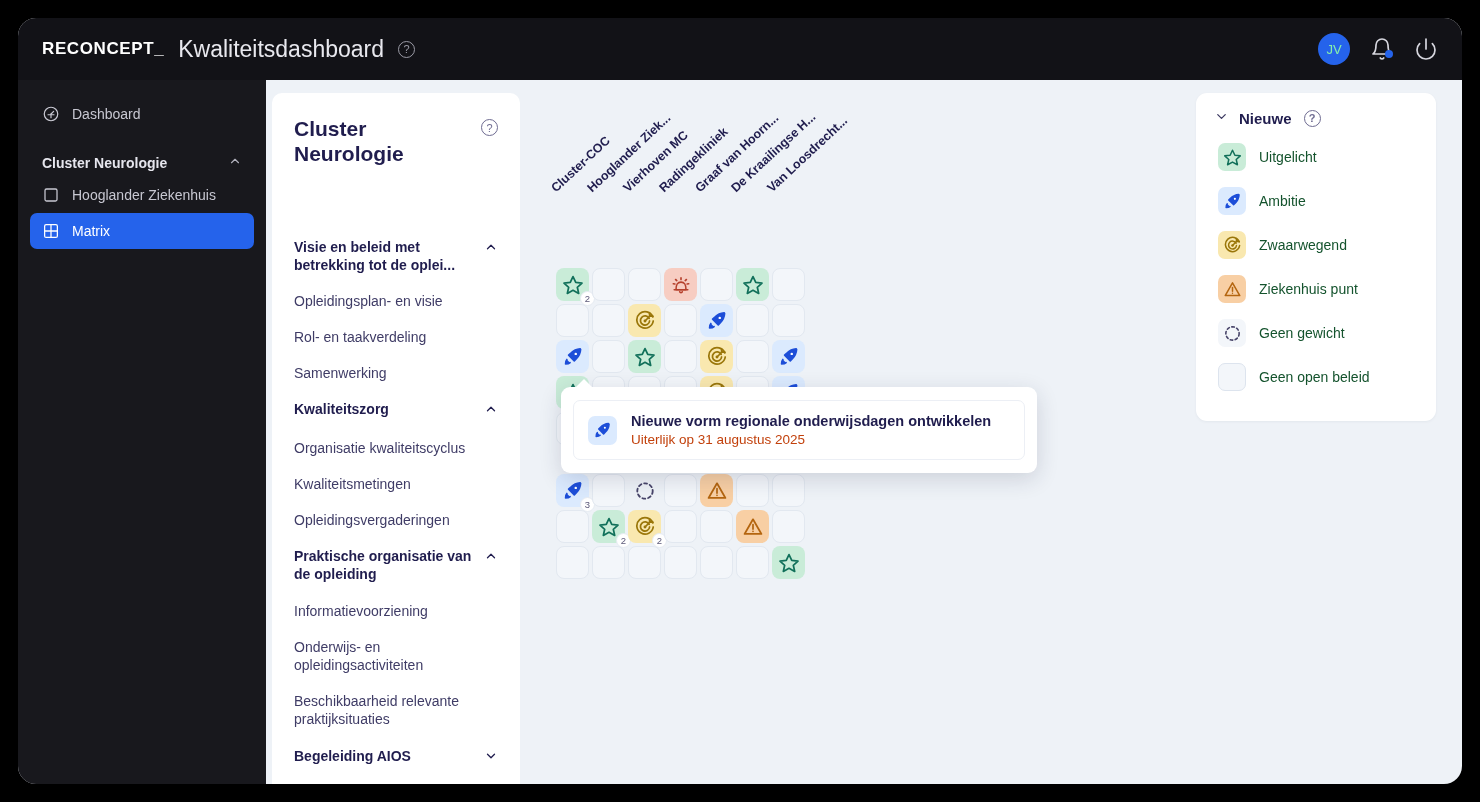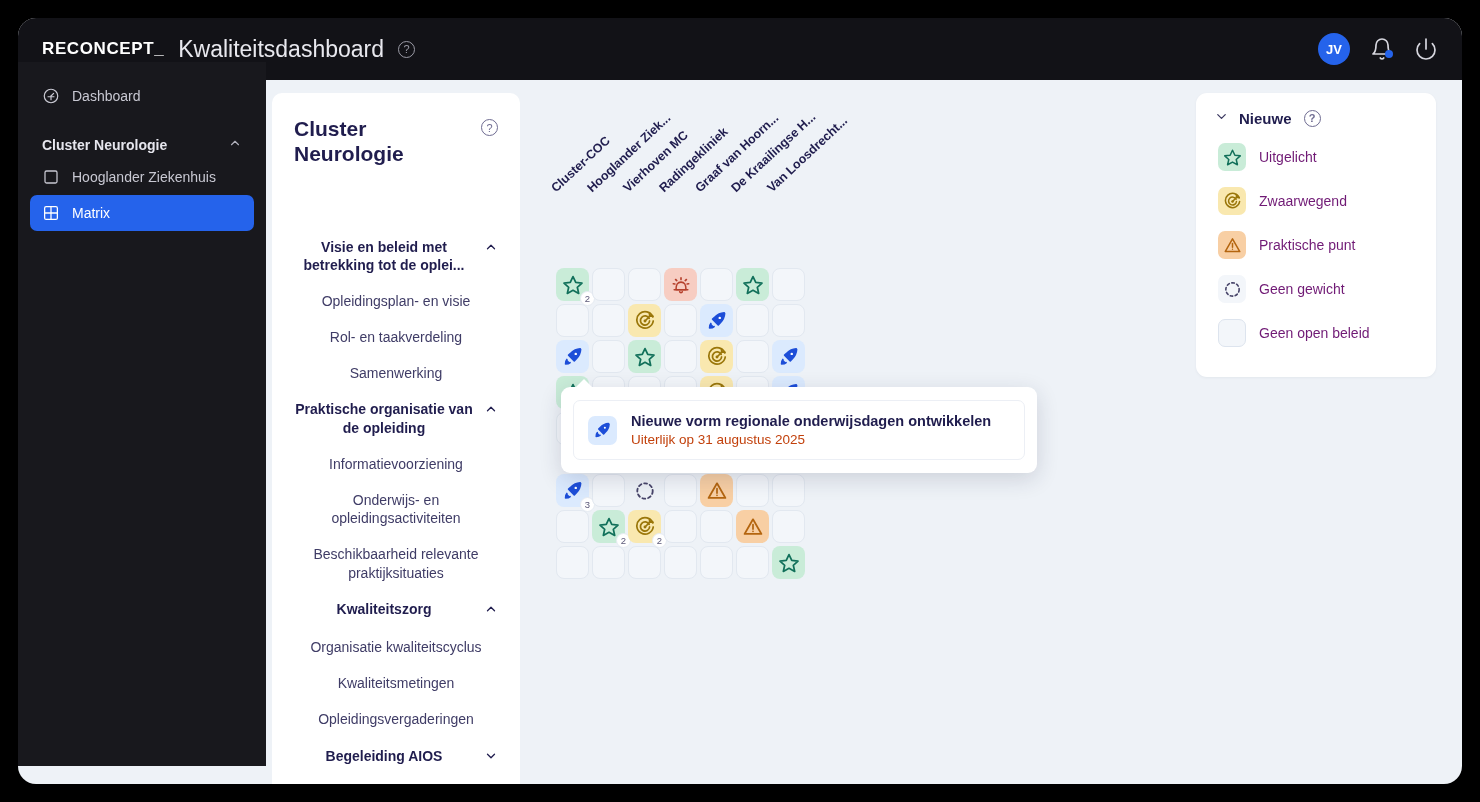--- a/index.html
+++ b/index.html
@@ -38,33 +38,33 @@
     border: 1.3px solid #9b9ba6;
     color: #9b9ba6; font-size: 11px;
     display: inline-flex; align-items: center; justify-content: center;
     margin-left: 14px; line-height: 1; cursor: pointer;
   }
   .topbar-right {
     margin-left: auto; display: flex; align-items: center; gap: 20px;
   }
   .avatar {
     width: 32px; height: 32px; border-radius: 50%;
-    background: #2563eb; color: #ffffff;
+    background: #2563eb; color: #86efac;
     display: flex; align-items: center; justify-content: center;
-    font-size: 13px; font-weight: 700; cursor: pointer;
+    font-size: 13px; font-weight: 400; cursor: pointer;
   }
   .icon-btn { width: 24px; height: 24px; position: relative; cursor: pointer; color: #d6d6de; }
   .bell-dot {
     position: absolute; right: 1px; bottom: 3px;
     width: 8px; height: 8px; border-radius: 50%; background: #2563eb;
   }
 
   
   .leftnav {
-    position: absolute; left: 0; top: 44px;
+    position: absolute; left: 0; top: 62px;
     width: 248px; height: calc(100% - 62px);
     background: #18181d;
     padding-top: 16px;
   }
   .nav-item {
     display: flex; align-items: center; gap: 12px;
     height: 36px; margin: 0 12px; padding: 0 12px;
     border-radius: 7px; color: #c8c8d2; font-size: 14px; cursor: pointer;
   }
   .nav-item.active { background: #2563eb; color: #fff; }
@@ -101,21 +101,21 @@
     display: flex; align-items: flex-start;
     font-size: 14px; font-weight: bold; color: #201d4e;
     line-height: 1.3; cursor: pointer; padding: 9px 0;
   }
   .section-head .label { flex: 1; padding-right: 10px; }
   .section-head .chev { flex: none; color: #201d4e; margin-top: 2px; }
   .sub-item {
     font-size: 14px; color: #3f3c66; line-height: 1.3;
     padding: 9px 0; cursor: pointer;
   }
-  .first-section { margin-top: 62px; text-align: center; }
+  .first-section { margin-top: 62px; }
 
   
   .matrix-area { position: absolute; left: 502px; top: 75px; right: 0; bottom: 0; }
   .col-headers { position: absolute; left: 0; top: 0; height: 130px; width: 100%; }
   .col-head {
     position: absolute; bottom: 0;
     transform-origin: left bottom;
     transform: rotate(-43deg);
     white-space: nowrap;
     font-size: 12.5px; font-weight: bold; color: #201d4e;
@@ -187,21 +187,21 @@
   .legend-head .help-circle { border-color: #6e6b91; color: #6e6b91; margin-left: 2px; }
   .legend-row {
     display: flex; align-items: center; gap: 13px;
     padding: 8px 0 8px 4px; cursor: pointer;
   }
   .legend-chip {
     width: 28px; height: 28px; border-radius: 7px;
     display: flex; align-items: center; justify-content: center; flex: none;
   }
   .legend-chip svg { width: 19px; height: 19px; }
-  .legend-label { font-size: 14px; color: #701a75; }
+  .legend-label { font-size: 14px; color: #14532d; }
 </style>
 </head>
 <body>
 
 <div class="window">
 
   <div class="topbar">
     <span class="brand">RECONCEPT_</span>
     <span class="app-title">Kwaliteitsdashboard</span>
     <span class="help-circle">?</span>
@@ -275,39 +275,39 @@
             <span class="chev"><svg width="14" height="14" viewBox="0 0 24 24" fill="none" stroke="currentColor" stroke-width="2.2" stroke-linecap="round" stroke-linejoin="round">
                 <polyline points="18 15 12 9 6 15"></polyline>
               </svg></span>
           </div>
           <div class="sub-item">Opleidingsplan- en visie</div>
           <div class="sub-item">Rol- en taakverdeling</div>
           <div class="sub-item">Samenwerking</div>
         </div>
         <div class="section">
           <div class="section-head">
+            <span class="label">Kwaliteitszorg</span>
+            <span class="chev"><svg width="14" height="14" viewBox="0 0 24 24" fill="none" stroke="currentColor" stroke-width="2.2" stroke-linecap="round" stroke-linejoin="round">
+                <polyline points="18 15 12 9 6 15"></polyline>
+              </svg></span>
+          </div>
+          <div class="sub-item">Organisatie kwaliteitscyclus</div>
+          <div class="sub-item">Kwaliteitsmetingen</div>
+          <div class="sub-item">Opleidingsvergaderingen</div>
+        </div>
+        <div class="section">
+          <div class="section-head">
             <span class="label">Praktische organisatie van de opleiding</span>
             <span class="chev"><svg width="14" height="14" viewBox="0 0 24 24" fill="none" stroke="currentColor" stroke-width="2.2" stroke-linecap="round" stroke-linejoin="round">
                 <polyline points="18 15 12 9 6 15"></polyline>
               </svg></span>
           </div>
           <div class="sub-item">Informatievoorziening</div>
           <div class="sub-item">Onderwijs- en opleidingsactiviteiten</div>
           <div class="sub-item">Beschikbaarheid relevante praktijksituaties</div>
-        </div>
-        <div class="section">
-          <div class="section-head">
-            <span class="label">Kwaliteitszorg</span>
-            <span class="chev"><svg width="14" height="14" viewBox="0 0 24 24" fill="none" stroke="currentColor" stroke-width="2.2" stroke-linecap="round" stroke-linejoin="round">
-                <polyline points="18 15 12 9 6 15"></polyline>
-              </svg></span>
-          </div>
-          <div class="sub-item">Organisatie kwaliteitscyclus</div>
-          <div class="sub-item">Kwaliteitsmetingen</div>
-          <div class="sub-item">Opleidingsvergaderingen</div>
         </div>
         <div class="section">
           <div class="section-head">
             <span class="label">Begeleiding AIOS</span>
             <span class="chev"><svg width="14" height="14" viewBox="0 0 24 24" fill="none" stroke="currentColor" stroke-width="2.2" stroke-linecap="round" stroke-linejoin="round">
                 <polyline points="6 9 12 15 18 9"></polyline>
               </svg></span>
           </div>
         </div>
       </div>
@@ -532,40 +532,50 @@
     <div id="legend-rows">
         <div class="legend-row">
           <span class="legend-chip" style="background: rgb(201, 236, 216);">
             <svg viewBox="0 0 24 24" fill="none" stroke="#11705a" stroke-width="1.9" stroke-linejoin="round">
               <polygon points="12,2.8 15,9.2 21.8,9.9 16.7,14.5 18.2,21.2 12,17.8 5.8,21.2 7.3,14.5 2.2,9.9 9,9.2"></polygon>
             </svg>
           </span>
           <span class="legend-label">Uitgelicht</span>
         </div>
         <div class="legend-row">
+          <span class="legend-chip" style="background: rgb(219, 234, 254);">
+            <svg viewBox="0 0 24 24" fill="none" stroke="#1d4ed8" stroke-width="1.8" stroke-linecap="round" stroke-linejoin="round">
+              <path d="M5.3 14.7c-1 1-1.4 3.4-1.4 4.9 1.5 0 3.9-.4 4.9-1.4" fill="#1d4ed8"></path>
+              <path d="M19.8 3.1c-4.3.3-7.5 2-10.1 4.6L7.2 10l6.2 6.2 2.3-2.3c2.6-2.6 4.3-5.8 4.6-10.1z" fill="#1d4ed8"></path>
+              <circle cx="15" cy="8.6" r="1.35" fill="#ffffff" stroke="none"></circle>
+            </svg>
+          </span>
+          <span class="legend-label">Ambitie</span>
+        </div>
+        <div class="legend-row">
           <span class="legend-chip" style="background: rgb(249, 232, 175);">
             <svg viewBox="0 0 24 24" fill="none" stroke="#9a7609" stroke-width="1.9" stroke-linecap="round">
               <path d="M20.5 7.5A9 9 0 1 0 21 12"></path>
               <path d="M16.5 9.2A5 5 0 1 0 17 12"></path>
               <circle cx="12" cy="12" r="1.6" fill="#9a7609" stroke="none"></circle>
               <path d="M17 3.2v3.6h3.6"></path>
               <path d="M12 12l6-6"></path>
             </svg>
           </span>
           <span class="legend-label">Zwaarwegend</span>
         </div>
         <div class="legend-row">
           <span class="legend-chip" style="background: rgb(248, 207, 164);">
             <svg viewBox="0 0 24 24" fill="none" stroke="#b4650f" stroke-width="1.9" stroke-linecap="round" stroke-linejoin="round">
               <path d="M12 3.6 21.2 19.6H2.8z"></path>
               <line x1="12" y1="9.4" x2="12" y2="14.2"></line>
               <circle cx="12" cy="16.8" r="0.9" fill="#b4650f" stroke="none"></circle>
             </svg>
           </span>
-          <span class="legend-label">Praktische punt</span>
+          <span class="legend-label">Ziekenhuis punt</span>
         </div>
         <div class="legend-row">
           <span class="legend-chip" style="background: rgb(243, 246, 250);">
             <svg viewBox="0 0 24 24" fill="none" stroke="#474469" stroke-width="2" stroke-linecap="round" stroke-dasharray="3.2 3.2">
               <circle cx="12" cy="12" r="8.4"></circle>
             </svg>
           </span>
           <span class="legend-label">Geen gewicht</span>
         </div>
         <div class="legend-row">

